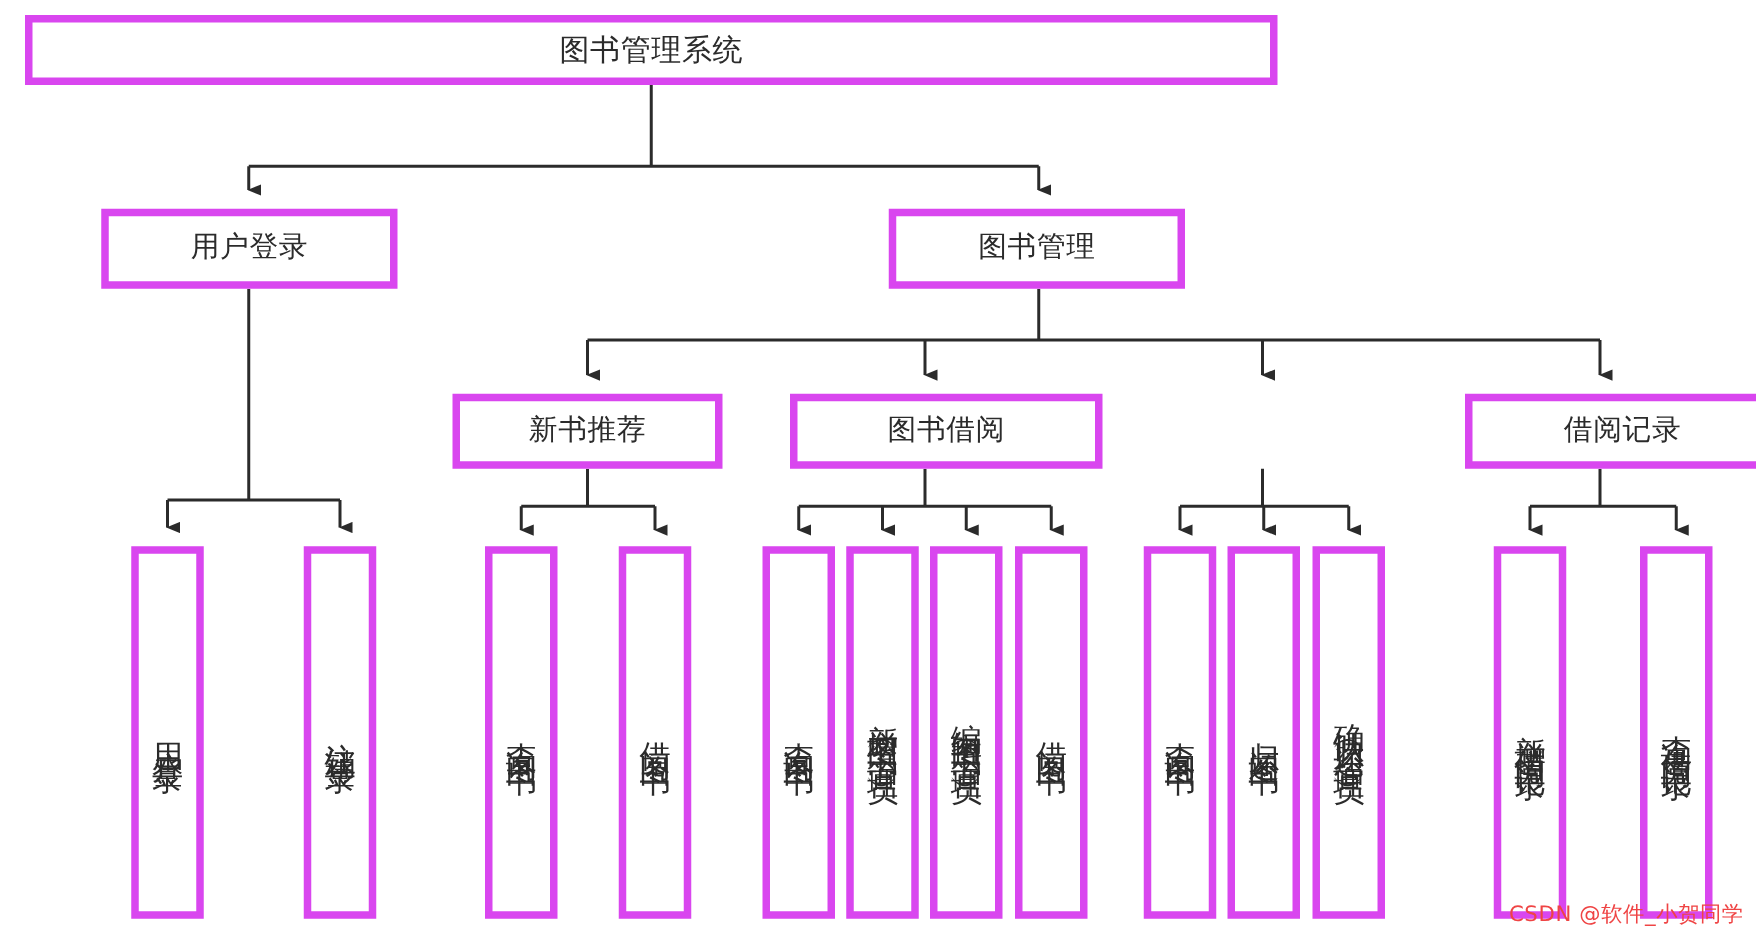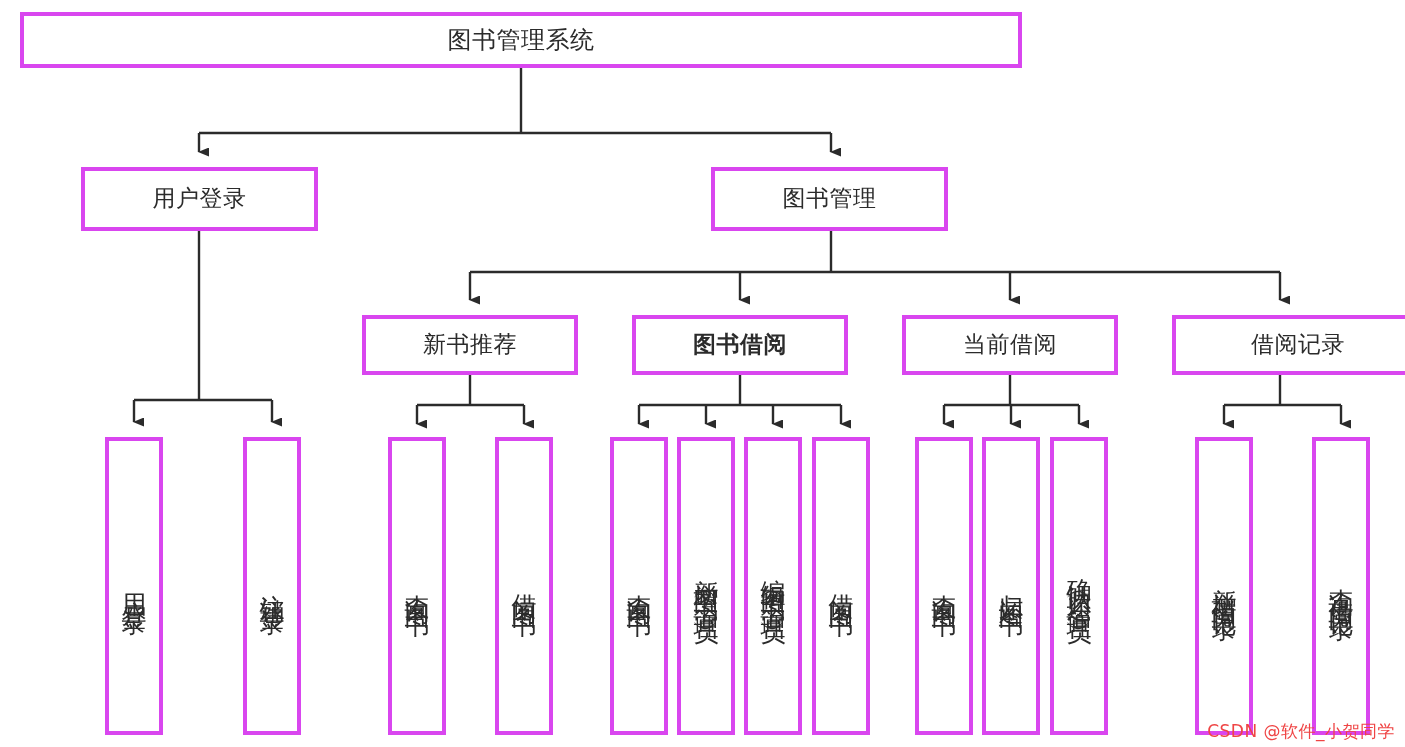--- a/index.html
+++ b/index.html
@@ -22,21 +22,21 @@
     position: absolute;
     left: 0;
     top: 0;
     width: 1405px;
     height: 747px;
   }
   .node {
     position: absolute;
     box-sizing: border-box;
     background: #ffffff;
-    border: 4px solid #d946ef;
+    border: 6px solid #d946ef;
     display: flex;
     align-items: center;
     justify-content: center;
     color: #2b2b2b;
   }
   .node .lbl {
     display: block;
     text-align: center;
     line-height: 1.18;
     white-space: pre;
@@ -135,25 +135,22 @@
   <div class="node h" style="left:81px; top:167px; width:237px; height:64px;">
     <span class="lbl">用户登录</span>
   </div>
   <div class="node h" style="left:711px; top:167px; width:237px; height:64px;">
     <span class="lbl">图书管理</span>
   </div>
 
   <div class="node h" style="left:362px; top:315px; width:216px; height:60px;align-items:center;">
     <span class="lbl">新书推荐</span>
   </div>
-  <div class="node h" style="left:632px; top:315px; width:216px; height:60px;font-weight:bold;">
+  <div class="node h" style="left:632px; top:315px; width:250px; height:60px;">
     <span class="lbl">图书借阅</span>
-  </div>
-  <div class="node h" style="left:902px; top:315px; width:216px; height:60px;">
-    <span class="lbl">当前借阅</span>
   </div>
   <div class="node h" style="left:1172px; top:315px; width:252px; height:60px;">
     <span class="lbl">借阅记录</span>
   </div>
 
   <div class="node v" style="left:105px; top:437px; width:58px; height:298px;">
     <span class="lbl">用户登录</span>
   </div>
   <div class="node v" style="left:243px; top:437px; width:58px; height:298px;">
     <span class="lbl">注销登录</span>

